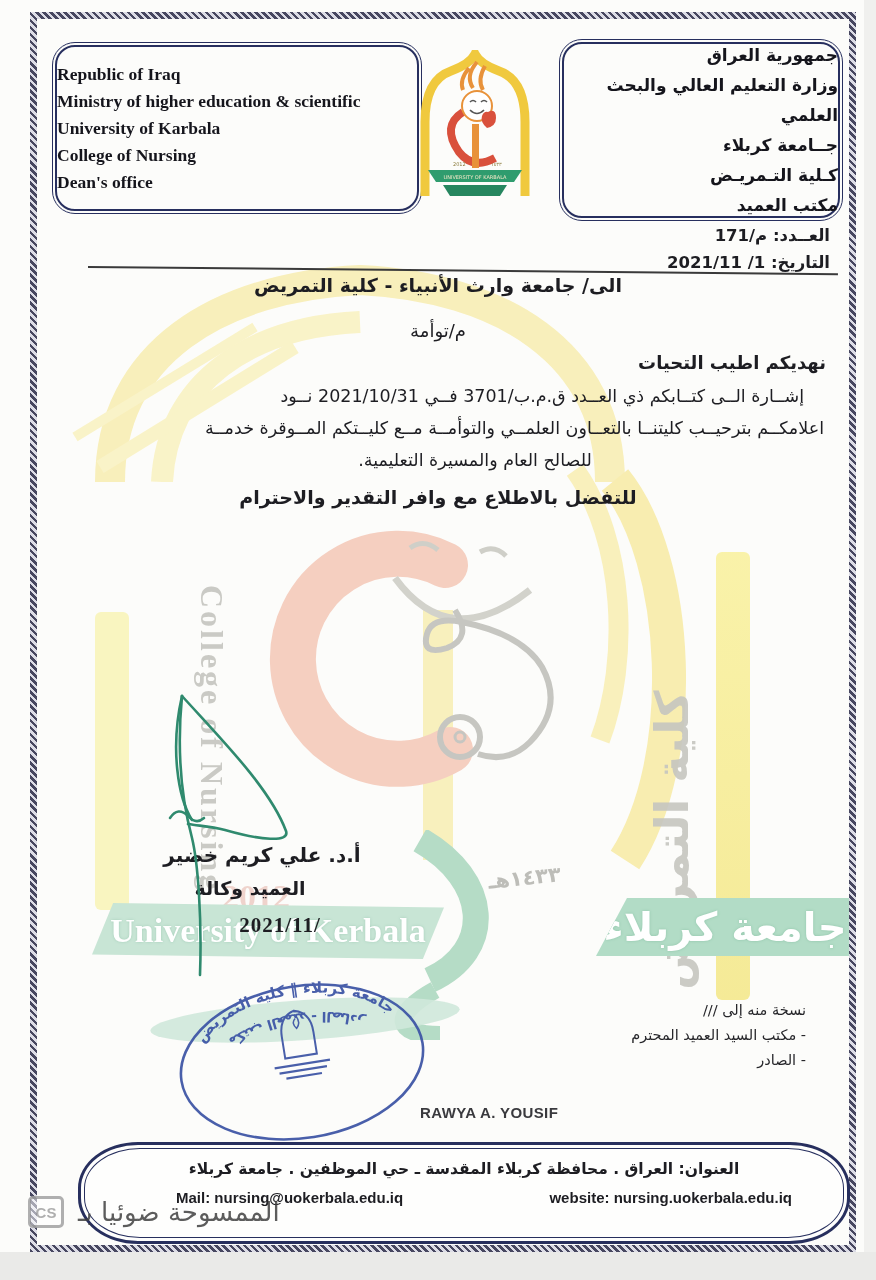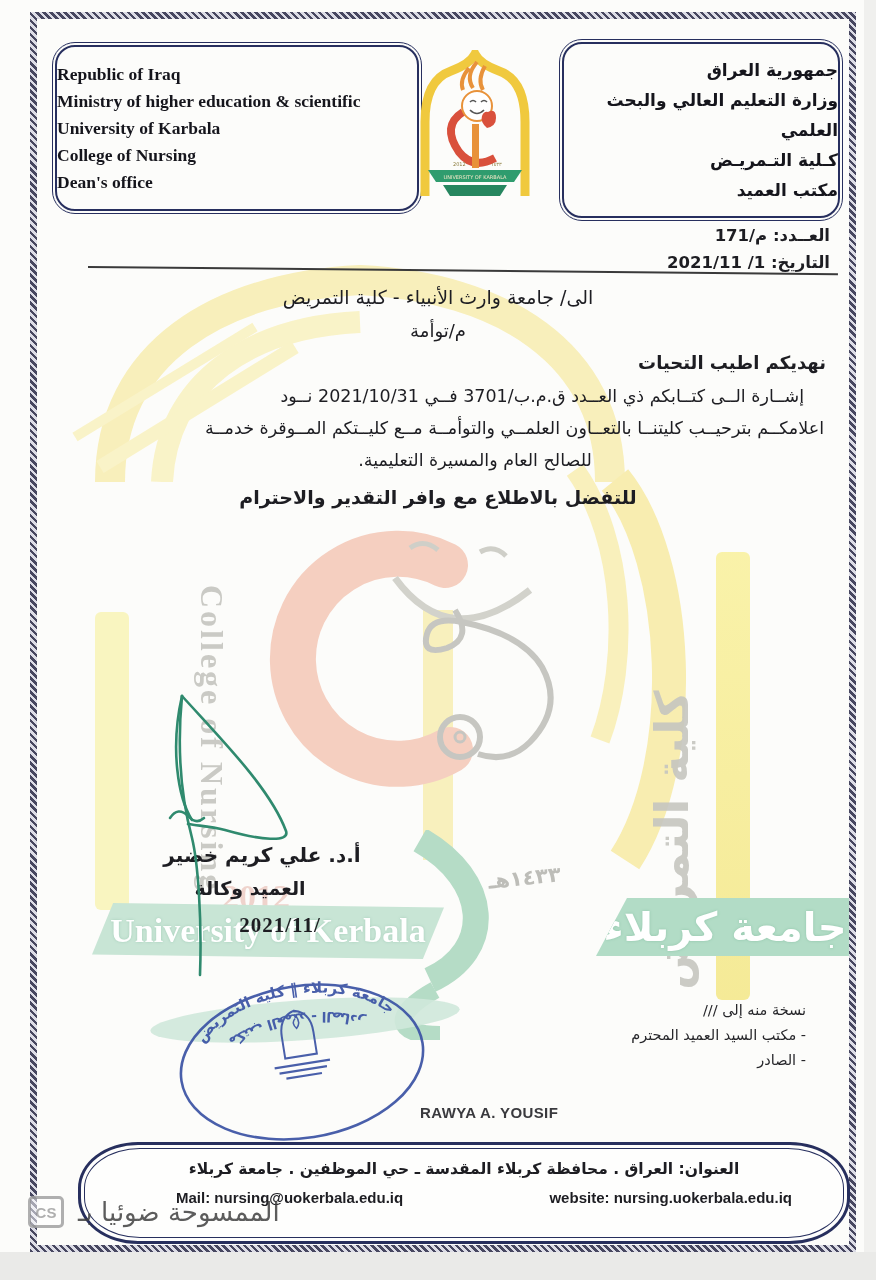--- a/index.html
+++ b/index.html
@@ -41,21 +41,21 @@
   .box-ar{left:562px;top:42px;width:274px;height:172px;font-weight:bold;font-size:17px;line-height:30px;
           direction:rtl;color:#15151c;}
 
   .logo-svg{left:393px;top:50px;z-index:2;}
 
   .ref{right:46px;top:222px;text-align:right;direction:rtl;font-weight:bold;font-size:16.5px;line-height:27px;z-index:2;}
   .rule{left:88px;top:266px;width:750px;border-top:2px solid #3a3a3a;transform:rotate(0.55deg);transform-origin:left center;z-index:2;}
 
   
   .ctr{left:0;right:0;text-align:center;direction:rtl;z-index:2;}
-  .addressee{top:286px;font-weight:normal;font-size:19px;}
+  .addressee{top:274px;font-weight:bold;font-size:19px;}
   .subject{top:320px;font-weight:normal;font-size:18px;}
   .greeting{right:50px;top:352px;direction:rtl;font-weight:bold;font-size:18px;z-index:2;}
   .bodytxt{left:66px;right:52px;top:380px;direction:rtl;font-size:17.5px;line-height:32px;z-index:2;}
   .bodytxt .l1{text-align:right;padding-right:20px;white-space:nowrap;}
   .bodytxt .l2{text-align:right;white-space:nowrap;}
   .bodytxt .l3{text-align:center;padding-left:60px;white-space:nowrap;}
   .closing{top:486px;font-weight:bold;font-size:19px;}
 
   
   .sig-svg{left:140px;top:678px;z-index:3;}
@@ -153,20 +153,21 @@
     <polygon points="35,120 129,120 121,132 43,132" fill="#2f9c6e"></polygon>
     <polygon points="50,135 114,135 107,146 57,146" fill="#26865f"></polygon>
     <text x="82" y="129" text-anchor="middle" font-size="5" fill="#f5e9c8">UNIVERSITY OF KARBALA</text>
     <text x="60" y="116" font-size="5" fill="#8a7a3a">2012</text>
     <text x="98" y="116" font-size="5" fill="#8a7a3a">١٤٣٣</text>
   </svg>
 
   <div class="abs hbox box-ar">
     <div>جمهورية العراق</div>
     <div>وزارة التعليم العالي والبحث العلمي</div>
+    <div>جــامعة كربلاء</div>
     <div>كـلية التـمريـض</div>
     <div>مكتب العميد</div>
   </div>
 
   <div class="abs ref">
     <div>العــدد: م/171</div>
     <div>التاريخ: 1/ 2021/11</div>
   </div>
   <div class="abs rule"></div>
 

